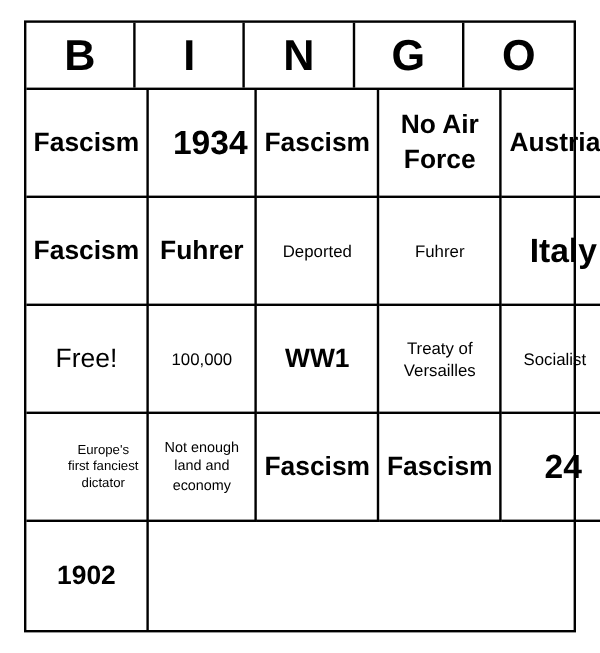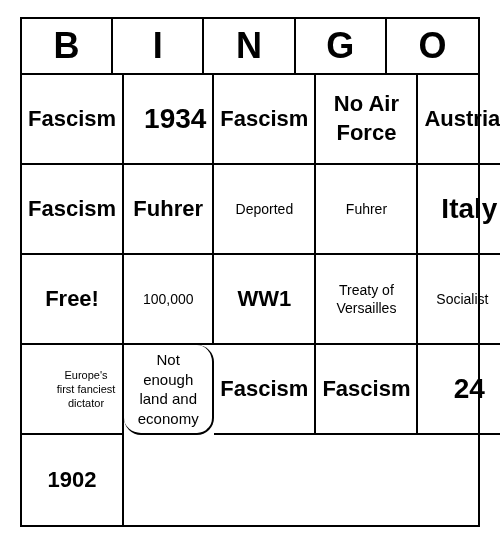--- a/index.html
+++ b/index.html
@@ -73,21 +73,21 @@
       padding-left: 20px;
     }
 
     .bingo-cell.medium-text {
       font-size: 22px;
       font-weight: bold;
     }
 
     .bingo-cell.free {
       font-size: 22px;
-      font-weight: bold;
+      font-weight: normal;
     }
   </style>
 </head>
 <body>
 
 <div class="bingo-card">
   <div class="bingo-header">
   <div class="bingo-header-cell">B</div>
       <div class="bingo-header-cell">I</div>
       <div class="bingo-header-cell">N</div>
@@ -104,19 +104,19 @@
       <div class="bingo-cell medium-text">Fuhrer</div>
       <div class="bingo-cell">Deported</div>
       <div class="bingo-cell">Fuhrer</div>
       <div class="bingo-cell large-text">Italy</div>
       <div class="bingo-cell free">Free!</div>
       <div class="bingo-cell">100,000</div>
       <div class="bingo-cell medium-text">WW1</div>
       <div class="bingo-cell">Treaty of Versailles</div>
       <div class="bingo-cell">Socialist</div>
       <div class="bingo-cell" style="font-size: 11px; padding-left: 34px;">Europe's first fanciest dictator</div>
-      <div class="bingo-cell" style="font-size: 15px; border-radius: 17px;">Not enough land and economy</div>
+      <div class="bingo-cell" style="font-size: 12px;">Not enough land and economy</div>
       <div class="bingo-cell medium-text">Fascism</div>
       <div class="bingo-cell medium-text">Fascism</div>
       <div class="bingo-cell large-text">24</div>
       <div class="bingo-cell medium-text">1902</div>
     </div>
 </div>
 
 </body></html>

